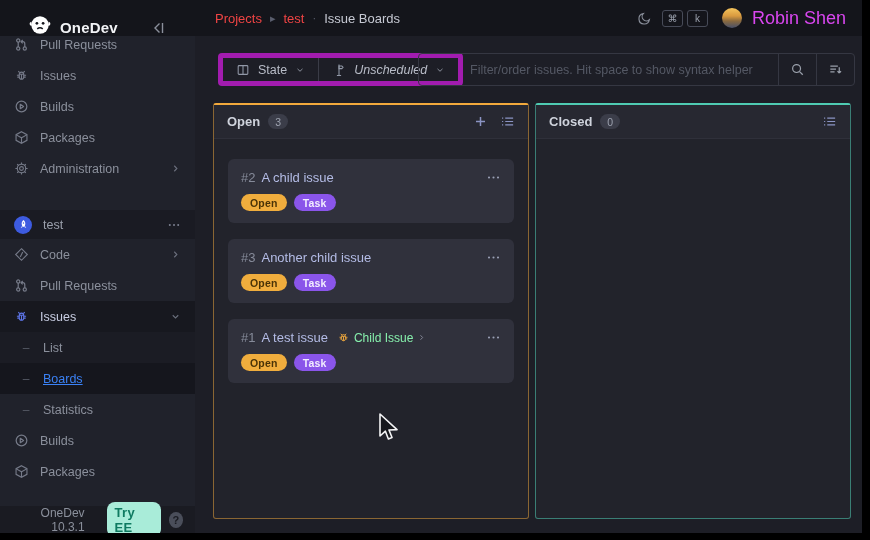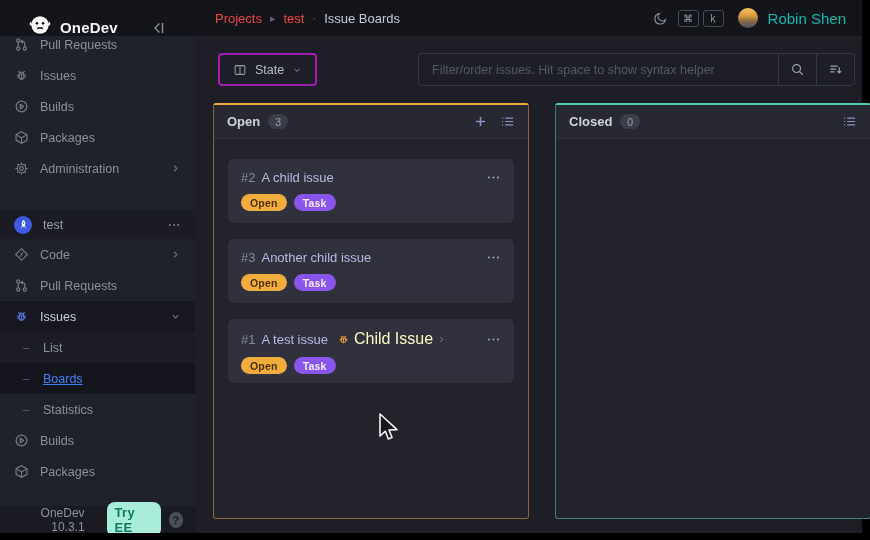--- a/index.html
+++ b/index.html
@@ -17,21 +17,21 @@
   .bc-link{color:#ef4444;cursor:pointer;}
   .bc-sep{color:#5a5e6e;font-size:11px;}
   .bc-cur{color:#c6c9d3;}
   .top-right{margin-left:auto;display:flex;align-items:center;gap:10px;padding-right:16px;}
   .moon{color:#8b909c;width:15px;height:15px;}
   .moon svg{width:15px;height:15px;display:block;}
   .kbd{min-width:15px;height:15px;border:1px solid #474b58;border-radius:3px;color:#9aa0ac;
        font-size:10px;display:flex;align-items:center;justify-content:center;padding:0 2px;}
   .avatar{width:20px;height:20px;border-radius:50%;margin-left:4px;
           background:linear-gradient(180deg,#f4c45c 0%,#d99a3f 40%,#8a6a3f 65%,#47506a 100%);}
-  .user-name{color:#14b8a6;font-size:15px;}
+  .user-name{color:#d946ef;font-size:18px;}
   
   .sidebar{position:absolute;left:0;top:36px;width:195px;height:497px;background:#20222b;overflow:hidden;}
   .side-nav{margin-top:-7px;}
   .side-item{height:31px;display:flex;align-items:center;padding:0 14px;gap:11px;cursor:pointer;box-sizing:border-box;}
   .sicon{width:15px;height:15px;color:#757a88;flex:none;}
   .sicon svg{width:15px;height:15px;display:block;}
   .slbl{font-size:12.5px;color:#8b909c;white-space:nowrap;}
   .schev{margin-left:auto;width:11px;height:11px;color:#6a6f7c;}
   .schev svg{width:11px;height:11px;display:block;}
   .side-item.sub{padding-left:20px;}
@@ -51,30 +51,30 @@
   .proj-menu svg{width:14px;height:14px;display:block;}
   .side-footer{position:absolute;left:0;bottom:0;width:195px;height:27px;background:#1a1b22;
                display:flex;align-items:center;padding:0 12px;box-sizing:border-box;gap:8px;}
   .version{color:#8b909c;font-size:12px;text-align:right;}
   .tryee{margin-left:14px;font-size:13px;font-weight:bold;border-radius:8px;padding:2.5px 8px;letter-spacing:.3px;}
   .help{margin-left:auto;width:16px;height:16px;border-radius:50%;background:#4a4e5a;color:#1a1b22;
         font-size:11px;font-weight:bold;display:flex;align-items:center;justify-content:center;}
   
   .main{position:absolute;left:195px;top:36px;width:667px;height:497px;background:#1d1e26;}
   .toolbar{position:absolute;left:23px;top:17px;height:33px;display:flex;align-items:center;
-           border:2px solid #a21caf;border-radius:4px;box-sizing:border-box;}
+           border:5px solid #a21caf;border-radius:4px;box-sizing:border-box;}
   .tbtn{display:flex;align-items:center;gap:8px;padding:0 13px;height:100%;cursor:pointer;color:#b8bcc7;font-size:12.5px;}
   .tbtn + .tbtn{border-left:1px solid #3a3c47;}
   .tbtn .ticon{width:14px;height:14px;color:#9299a8;}
   .tbtn .ticon svg{width:14px;height:14px;display:block;}
   .tbtn .tchev{width:10px;height:10px;color:#8b909c;}
   .tbtn .tchev svg{width:10px;height:10px;display:block;}
   .italic{font-style:italic;}
   .filterbox{position:absolute;left:223px;top:17px;width:437px;height:33px;border:1px solid #353742;
-             border-radius:4px;display:flex;align-items:stretch;box-sizing:border-box;overflow:hidden;}
+             border-radius:4px;display:flex;align-items:stretch;box-sizing:border-box;overflow:hidden;padding-left:38px;}
   .filter-input{flex:1;background:transparent;border:none;outline:none;color:#aeb2bf;font-size:12.5px;
                 padding:0 13px;font-family:"Liberation Sans",sans-serif;}
   .filter-input::placeholder{color:#545864;}
   .fbtn{width:37px;border-left:1px solid #353742;display:flex;align-items:center;justify-content:center;
         color:#9aa0ab;cursor:pointer;}
   .fbtn svg{width:15px;height:15px;display:block;}
   
   .columns{position:absolute;left:18px;top:67px;display:flex;gap:6px;}
   .bcol{width:316px;height:416px;background:#22232b;border:1px solid;border-top:2px solid;border-radius:3px;
         box-sizing:border-box;display:flex;flex-direction:column;gap:8px;}
@@ -86,21 +86,21 @@
   .bcol-tools .cicon{width:15px;height:15px;cursor:pointer;}
   .bcol-tools .cicon svg{width:15px;height:15px;display:block;}
   .bcol-body{padding:12px 14px;display:flex;flex-direction:column;gap:16px;}
   .card{background:#30313c;border-radius:6px;height:64px;box-sizing:border-box;padding:11px 13px;cursor:pointer;}
   .card-top{display:flex;align-items:center;gap:6px;}
   .cnum{color:#868b9a;font-size:13px;}
   .ctitle{color:#b4bce6;font-size:13px;}
   .clink-group{display:flex;align-items:center;gap:4px;margin-left:3px;}
   .clink-icon{width:13px;height:13px;color:#e8a33d;}
   .clink-icon svg{width:13px;height:13px;display:block;}
-  .clink{color:#fef9c3;font-size:16px;text-align:center;}
+  .clink{color:#86efac;font-size:12px;text-align:center;}
   .clink-chev{width:9px;height:9px;color:#8a8f9e;}
   .clink-chev svg{width:9px;height:9px;display:block;}
   .kebab{margin-left:auto;width:15px;height:15px;color:#9aa0b5;cursor:pointer;}
   .kebab svg{width:15px;height:15px;display:block;}
   .card-badges{display:flex;gap:7px;margin-top:9px;}
   .pill{font-size:10.5px;font-weight:bold;padding:2.5px 9px;border-radius:9px;letter-spacing:.2px;}
   
   .cursor{position:absolute;left:378px;top:413px;pointer-events:none;z-index:50;}
 </style>
 </head>
@@ -306,20 +306,34 @@
   <div class="main">
     <div class="toolbar">
       <div class="tbtn">
         <span class="ticon">
             <svg viewBox="0 0 16 16" fill="none" stroke="currentColor" stroke-width="1.2">
               <rect x="2.5" y="3" width="11" height="10" rx="1"></rect>
               <path d="M8 3v10"></path>
             </svg>
           </span>
         <span>State</span>
+        <span class="tchev">
+            <svg viewBox="0 0 16 16" fill="none" stroke="currentColor" stroke-width="1.6">
+              <path d="M4 6.2 8 10l4-3.8"></path>
+            </svg>
+          </span>
+      </div>
+      <div class="tbtn">
+        <span class="ticon">
+            <svg viewBox="0 0 16 16" fill="none" stroke="currentColor" stroke-width="1.2">
+              <path d="M8 1.8v12.4M5.6 14.2h4.8"></path>
+              <path d="M8 3.4h3.2l1.4 1.5-1.4 1.5H8z"></path>
+            </svg>
+          </span>
+        <span class="italic">Unscheduled</span>
         <span class="tchev">
             <svg viewBox="0 0 16 16" fill="none" stroke="currentColor" stroke-width="1.6">
               <path d="M4 6.2 8 10l4-3.8"></path>
             </svg>
           </span>
       </div>
     </div>
     <div class="filterbox">
       <input class="filter-input" type="text" placeholder="Filter/order issues. Hit space to show syntax helper" style="">
       <span class="fbtn">
@@ -419,21 +433,21 @@
                   </svg>
                 </span>
               </div>
               <div class="card-badges">
                 <span class="pill" style="background: rgb(240, 173, 61); color: rgb(74, 51, 7);">Open</span>
                 <span class="pill" style="background: rgb(138, 85, 234); color: rgb(242, 237, 255);">Task</span>
               </div>
             </div>
           </div>
         </div>
-        <div class="bcol" style="border-color: rgb(79, 203, 178) rgba(79, 203, 178, 0.55) rgba(79, 203, 178, 0.55); margin-left: 20px;">
+        <div class="bcol" style="border-color: rgb(79, 203, 178) rgba(79, 203, 178, 0.55) rgba(79, 203, 178, 0.55);">
           <div class="bcol-head">
             <span class="bcol-name">Closed</span>
             <span class="count">0</span>
             <span class="bcol-tools">
               <span class="cicon">
                 <svg viewBox="0 0 16 16" fill="none" stroke="currentColor" stroke-width="1.3">
                   <path d="M5.6 4.3H14M5.6 8H14M5.6 11.7H14M2.2 4.3h1.2M2.2 8h1.2M2.2 11.7h1.2"></path>
                 </svg>
               </span>
             </span>

